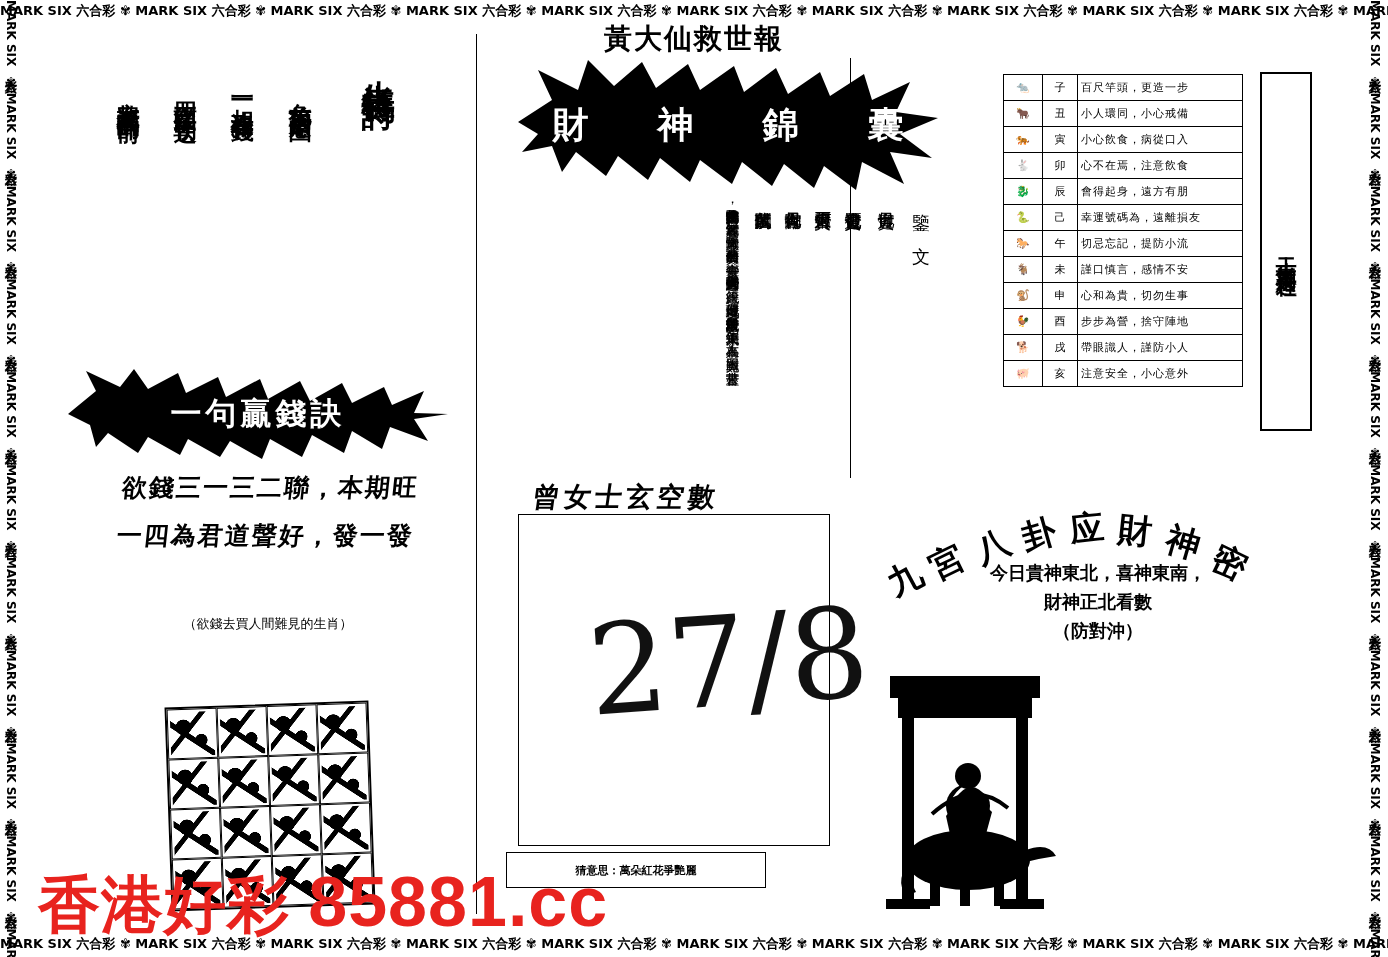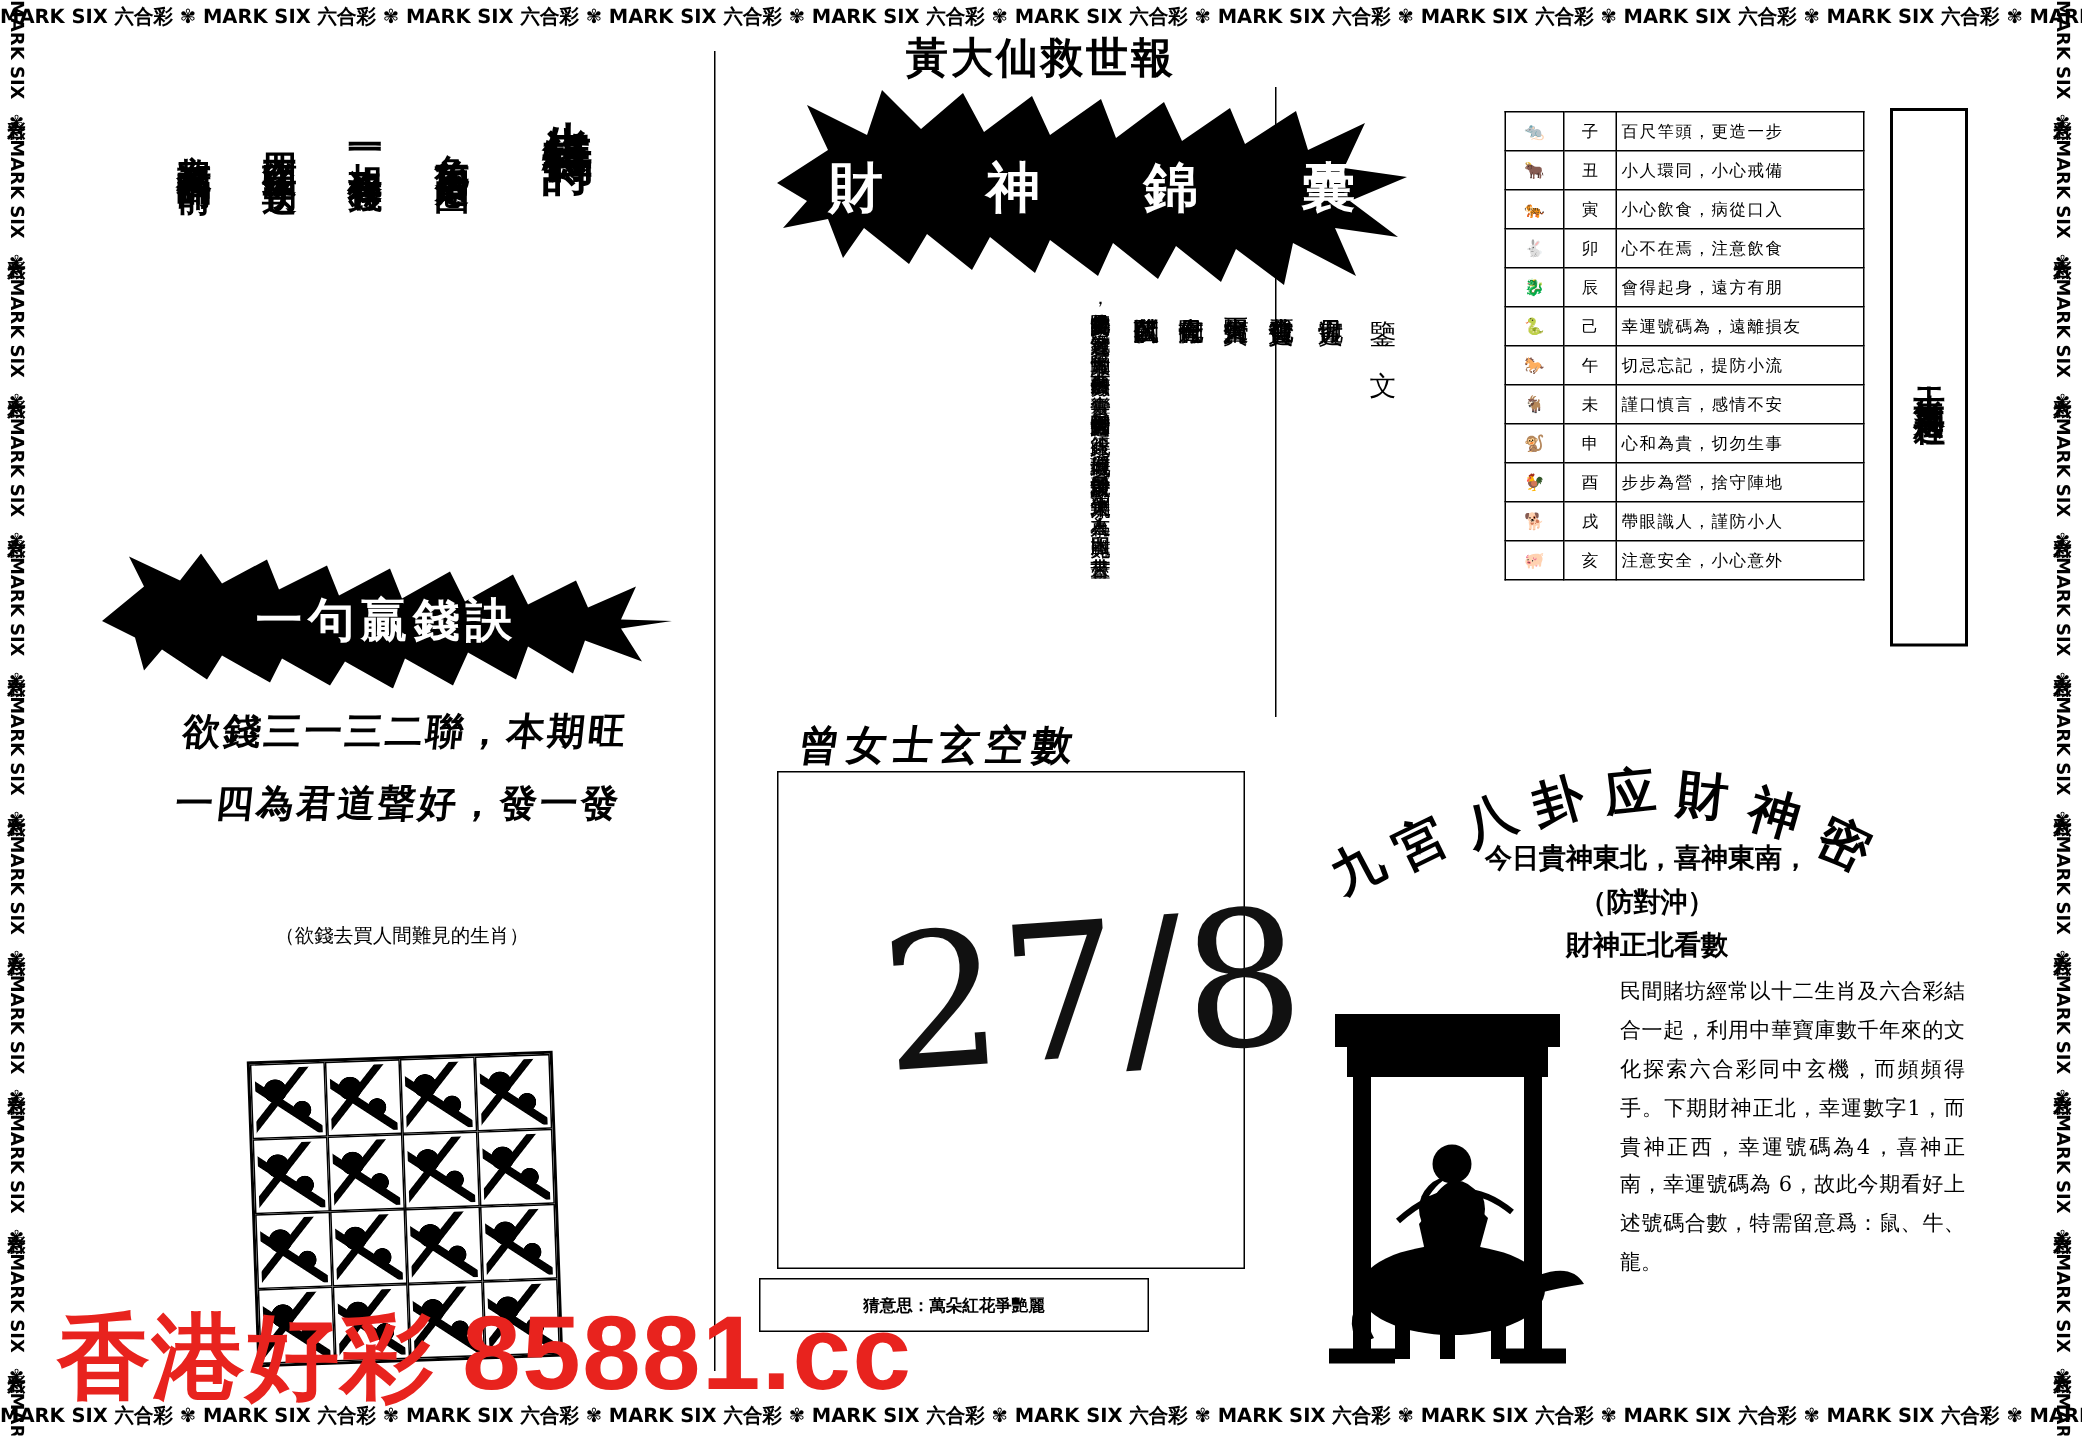--- a/index.html
+++ b/index.html
@@ -277,25 +277,24 @@
     <span style="left:88px;top:20px;transform:rotate(-22deg);">八</span>
     <span style="left:134px;top:8px;transform:rotate(-16deg);">卦</span>
     <span style="left:182px;top:2px;transform:rotate(-6deg);">应</span>
     <span style="left:230px;top:4px;transform:rotate(6deg);">財</span>
     <span style="left:278px;top:16px;transform:rotate(16deg);">神</span>
     <span style="left:324px;top:36px;transform:rotate(26deg);">密</span>
   </div>
 
   <div class="god-lines">
     <div>今日貴神東北，喜神東南，</div>
+    <div>財神正北看數</div>
     <div>（防對沖）</div>
-    <div>財神正北看數</div>
-  </div>
-
-  <div class="right-body">民間賭坊經常以十二生肖及六合彩結合一起，利用中華寶庫數千年來的文化探索六合彩同中玄機，而頻頻得手。下期財神正北，幸運數字1，而貴神正西，幸運號碼為4，喜神正南，幸運號碼為 6，故此今期看好上述號碼合數，特需留意爲：鼠、牛、龍。</div>
+  </div>
+
 
   <svg class="rider" viewBox="0 0 215 250">
     <rect x="22" y="12" width="150" height="22" fill="#000"></rect>
     <rect x="30" y="34" width="134" height="20" fill="#000"></rect>
     <rect x="34" y="54" width="12" height="185" fill="#000"></rect>
     <rect x="148" y="54" width="12" height="185" fill="#000"></rect>
     <rect x="18" y="235" width="44" height="10" fill="#000"></rect>
     <rect x="132" y="235" width="44" height="10" fill="#000"></rect>
     <ellipse cx="100" cy="196" rx="62" ry="30" fill="#000"></ellipse>
     <path d="M158 186 q22 -8 30 6 q-14 2 -30 6 z" fill="#000"></path>

